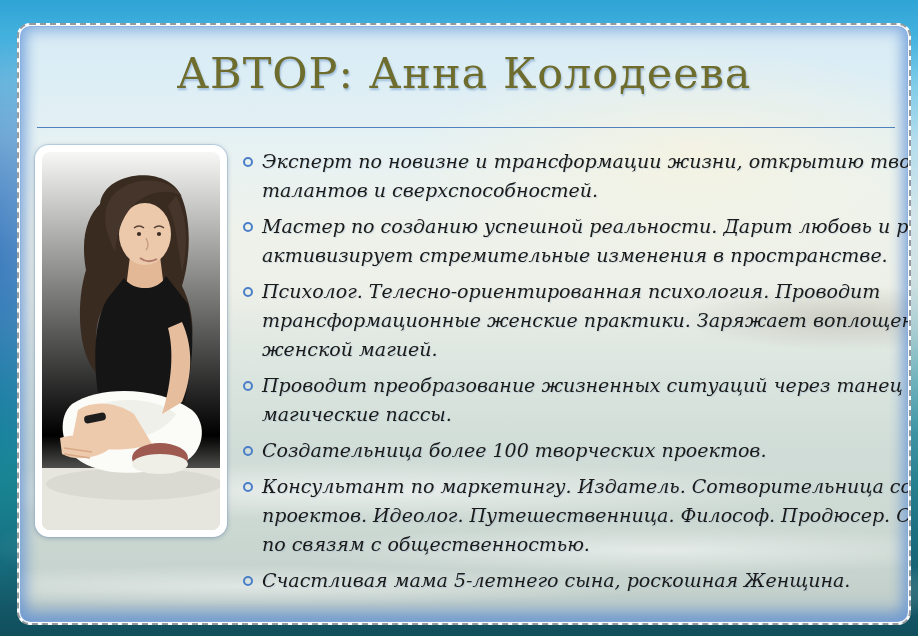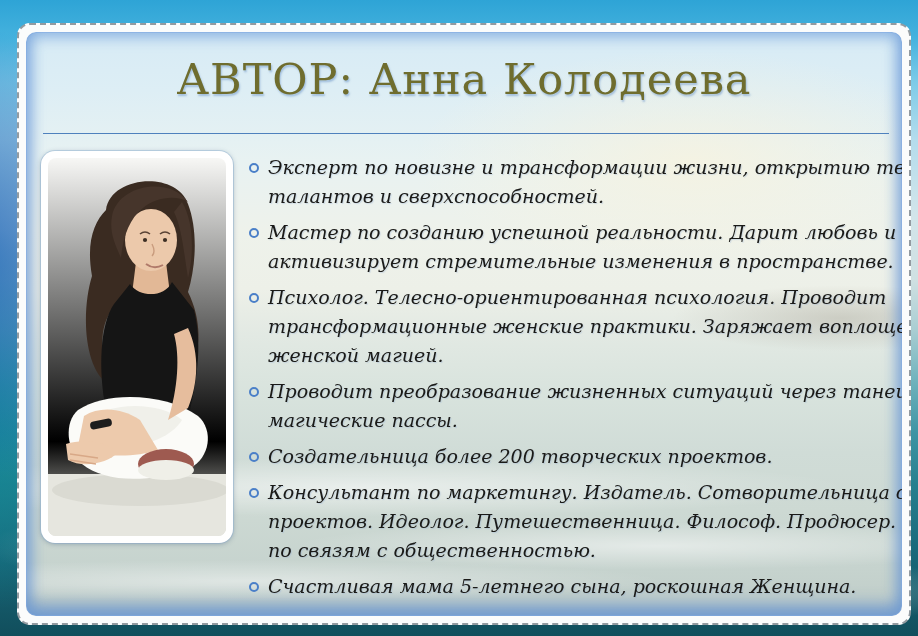--- a/index.html
+++ b/index.html
@@ -22,21 +22,21 @@
         #27808f 76%,#1a6a7c 86%,#114e5c 100%);
   }
 
   
   .card{
     position:absolute;left:17px;top:23px;right:7px;bottom:11px;
     box-sizing:border-box;
     background:#fbfcfc;
     border:2px dashed #939ba1;
     border-radius:13px;
-    padding:7px;
+    padding:1px;
   }
 
   
   .panel{
     position:relative;width:100%;height:100%;
     border-radius:10px;overflow:hidden;
     background:
       radial-gradient(ellipse 430px 170px at 76% 22%, rgba(248,243,222,0.75), rgba(248,243,222,0) 65%),
       radial-gradient(ellipse 280px 55px at 93% 49%, rgba(128,117,100,0.26), rgba(128,117,100,0) 60%),
       radial-gradient(ellipse 700px 42px at 38% 78%, rgba(255,255,255,0.55), rgba(255,255,255,0) 70%),
@@ -159,21 +159,21 @@
       <ul class="points">
         <li><span class="dot"></span><span>Эксперт по новизне и трансформации жизни, открытию творческих
 талантов и сверхспособностей.</span></li>
         <li><span class="dot"></span><span>Мастер по созданию успешной реальности. Дарит любовь и развитие,
 активизирует стремительные изменения в пространстве.</span></li>
         <li><span class="dot"></span><span>Психолог. Телесно-ориентированная психология. Проводит
 трансформационные женские практики. Заряжает воплощенной
 женской магией.</span></li>
         <li><span class="dot"></span><span>Проводит преобразование жизненных ситуаций через танец и
 магические пассы.</span></li>
-        <li><span class="dot"></span><span>Создательница более 200 творческих проектов.</span></li>
+        <li><span class="dot"></span><span>Создательница более 100 творческих проектов.</span></li>
         <li><span class="dot"></span><span>Консультант по маркетингу. Издатель. Сотворительница социальных
 проектов. Идеолог. Путешественница. Философ. Продюсер. Специалист
 по связям с общественностью.</span></li>
         <li><span class="dot"></span><span>Счастливая мама 5-летнего сына, роскошная Женщина.</span></li>
       </ul>
 
     </div>
   </div>
 </div>
 

